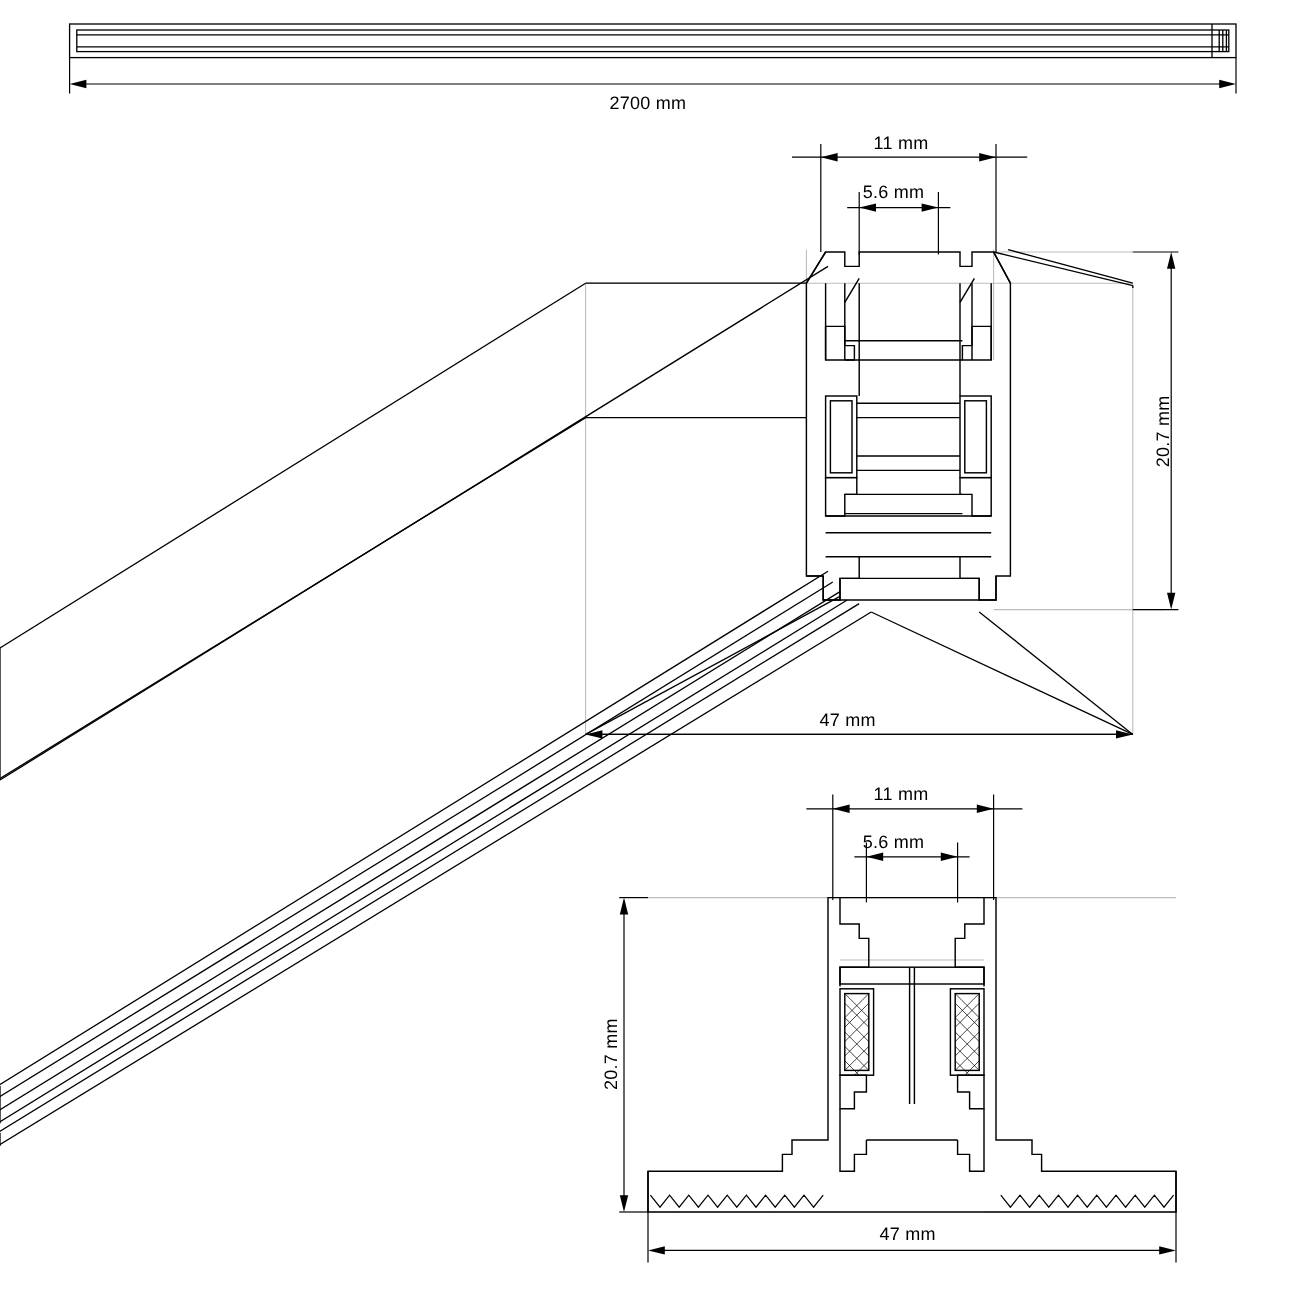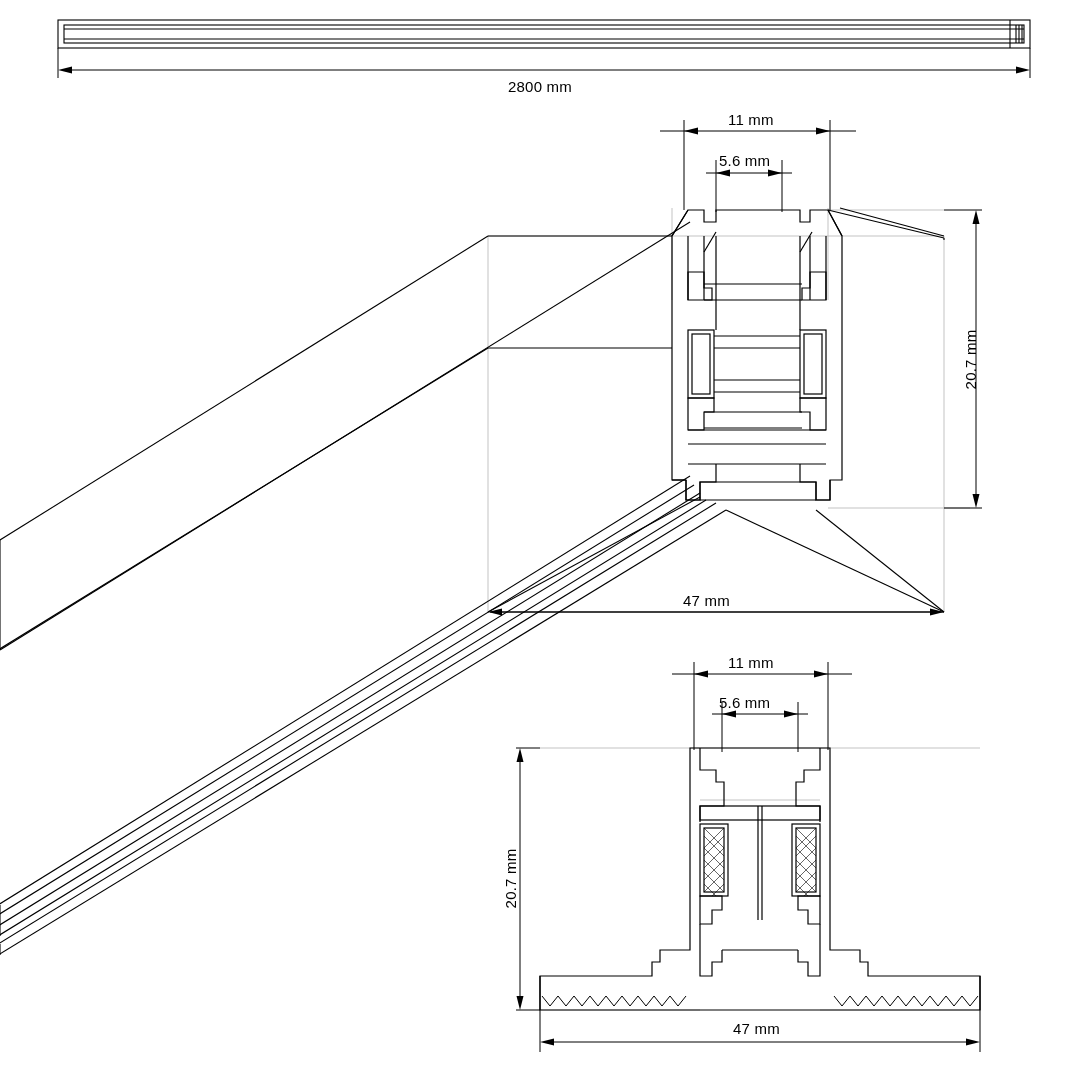--- a/index.html
+++ b/index.html
@@ -280,21 +280,21 @@
         <line x1="540" y1="1010" x2="540" y2="1052"></line>
         <line x1="980" y1="1010" x2="980" y2="1052"></line>
         <line x1="544" y1="1042" x2="976" y2="1042"></line>
         <polygon points="540,1042 554,1038.5 554,1045.5" fill="#000000" stroke="none"></polygon>
         <polygon points="980,1042 966,1038.5 966,1045.5" fill="#000000" stroke="none"></polygon>
       </g>
 
     </g>
   </svg>
 
-  <div class="dimtext" style="left:508px; top:78px;">2800 mm</div>
+  <div class="dimtext" style="left:508px; top:78px;">2700 mm</div>
 
   <div class="dimtext" style="left:728px; top:111px;">11 mm</div>
   <div class="dimtext" style="left:719px; top:152px;">5.6 mm</div>
   <div class="dimtext vert" style="left:930px; top:351px; width:80px; text-align:center;">20.7 mm</div>
   <div class="dimtext" style="left:683px; top:592px;">47 mm</div>
 
   <div class="dimtext" style="left:728px; top:654px;">11 mm</div>
   <div class="dimtext" style="left:719px; top:694px;">5.6 mm</div>
   <div class="dimtext vert" style="left:470px; top:870px; width:80px; text-align:center;">20.7 mm</div>
   <div class="dimtext" style="left:733px; top:1020px;">47 mm</div>

